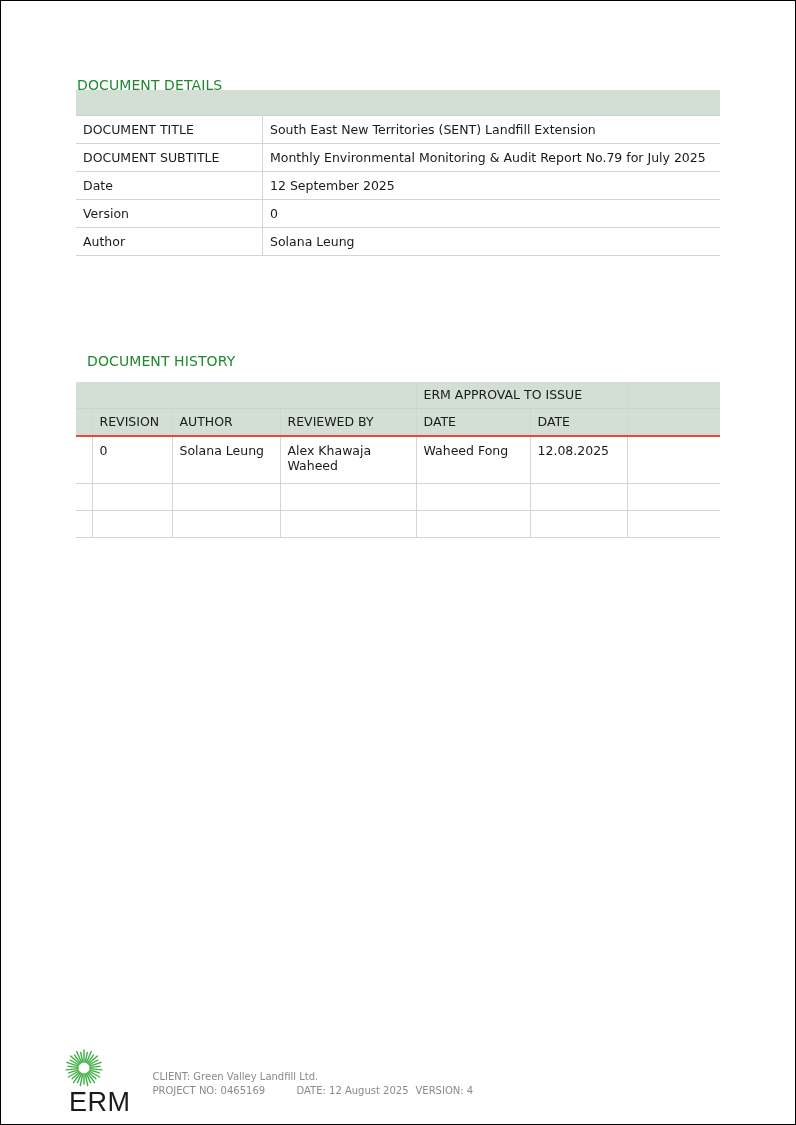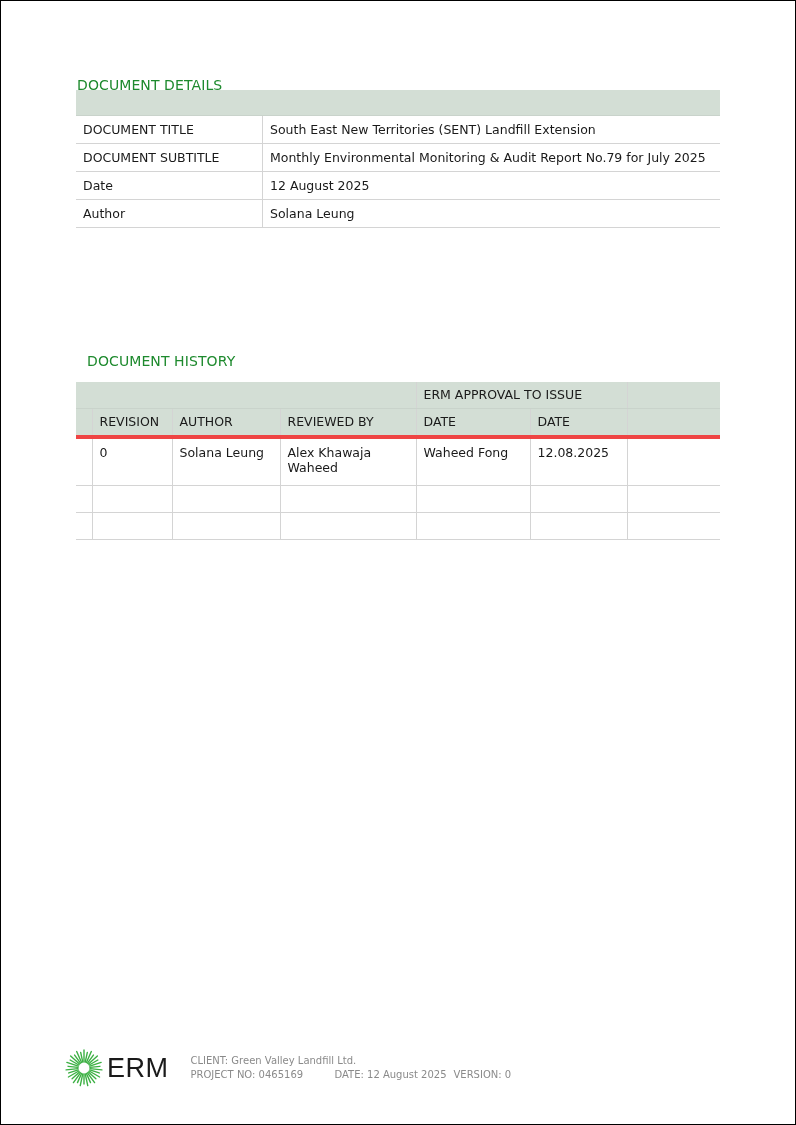--- a/index.html
+++ b/index.html
@@ -42,30 +42,30 @@
     
     #details { top: 89px; width: 644px; }
     #details .band td { height: 25px; padding: 0; border-bottom: 1px solid #c9d3cb; }
     #details td.lbl { width: 172px; border-right: 1px solid #d4d4d4; }
     #details tr.row td { height: 27px; line-height: 27px; vertical-align: middle; }
     
     #history { top: 381px; width: 644px; table-layout: fixed; }
     #history td { border-right: 1px solid #d4d4d4; }
     #history td:last-child { border-right: none; }
     #history tr.h1 td { height: 26px; line-height: 26px; background: #d3ded5; border-bottom: 1px solid #c9d3cb; margin-left: 34px; }
-    #history tr.h2 td { height: 26px; line-height: 26px; background: #d3ded5; border-bottom: 4px solid #ef4444; }
+    #history tr.h2 td { height: 26px; line-height: 26px; background: #d3ded5; border-bottom: 2px solid #ef4444; }
     #history tr.h2 td.plain, #history tr.data td.plain { background: #d3ded5; }
     #history tr.data td { height: 40px; padding-top: 6px; padding-bottom: 0; line-height: 15px; }
     #history tr.empty td { height: 26px; }
     #history tr.data td.stub, #history tr.empty td.stub { background: #fff; }
     .footer {
       position: absolute; left: 64px; top: 1048px;
       display: flex; align-items: center;
     }
-    .logo { display: flex; align-items: center; }
+    .logo { display: flex; align-items: flex-start; flex-direction: column; }
     .logo-text {
       font-size: 27px; color: #1a1a1a; margin-left: 4px;
       font-family: "Liberation Sans", sans-serif; letter-spacing: 0.5px;
     }
     .footer-info {
       margin-left: 22px;
       font-size: 10px; color: #8a8a8a;
       line-height: 14px;
     }
     .footer-info .line2 span { display: inline-block; }
@@ -85,21 +85,25 @@
     <tr class="row">
       <td class="lbl">DOCUMENT TITLE</td>
       <td>South East New Territories (SENT) Landfill Extension</td>
     </tr>
     <tr class="row">
       <td class="lbl">DOCUMENT SUBTITLE</td>
       <td>Monthly Environmental Monitoring &amp; Audit Report No.79 for July 2025</td>
     </tr>
     <tr class="row">
       <td class="lbl">Date</td>
-      <td>12 August 2025</td>
+      <td>12 September 2025</td>
+    </tr>
+    <tr class="row">
+      <td class="lbl">Version</td>
+      <td>0</td>
     </tr>
     <tr class="row">
       <td class="lbl">Author</td>
       <td>Solana Leung</td>
     </tr>
   </tbody>
     </table>
 
   <div class="section-title" style="top:352px;margin-left:10px;">DOCUMENT HISTORY</div>
 
@@ -192,18 +196,18 @@
           <line x1="0" y1="-6" x2="0" y2="-16" transform="rotate(324)"></line>
           <line x1="0" y1="-6" x2="0" y2="-18" transform="rotate(336)"></line>
           <line x1="0" y1="-6" x2="0" y2="-16" transform="rotate(348)"></line>
         </g>
       </svg>
       <span class="logo-text">ERM</span>
     </div>
     <div class="footer-info">
       <div>CLIENT: Green Valley Landfill Ltd.</div>
       <div class="line2">
-        <span style="width:137px;">PROJECT NO: 0465169</span><span style="width:126px;text-align:center;">DATE: 12 August 2025</span><span>VERSION: 0</span>
+        <span style="width:137px;">PROJECT NO: 0465169</span><span style="width:126px;text-align:center;">DATE: 12 August 2025</span><span>VERSION: 4</span>
       </div>
     </div>
   </div>
 
 </div>
 
 </body></html>

